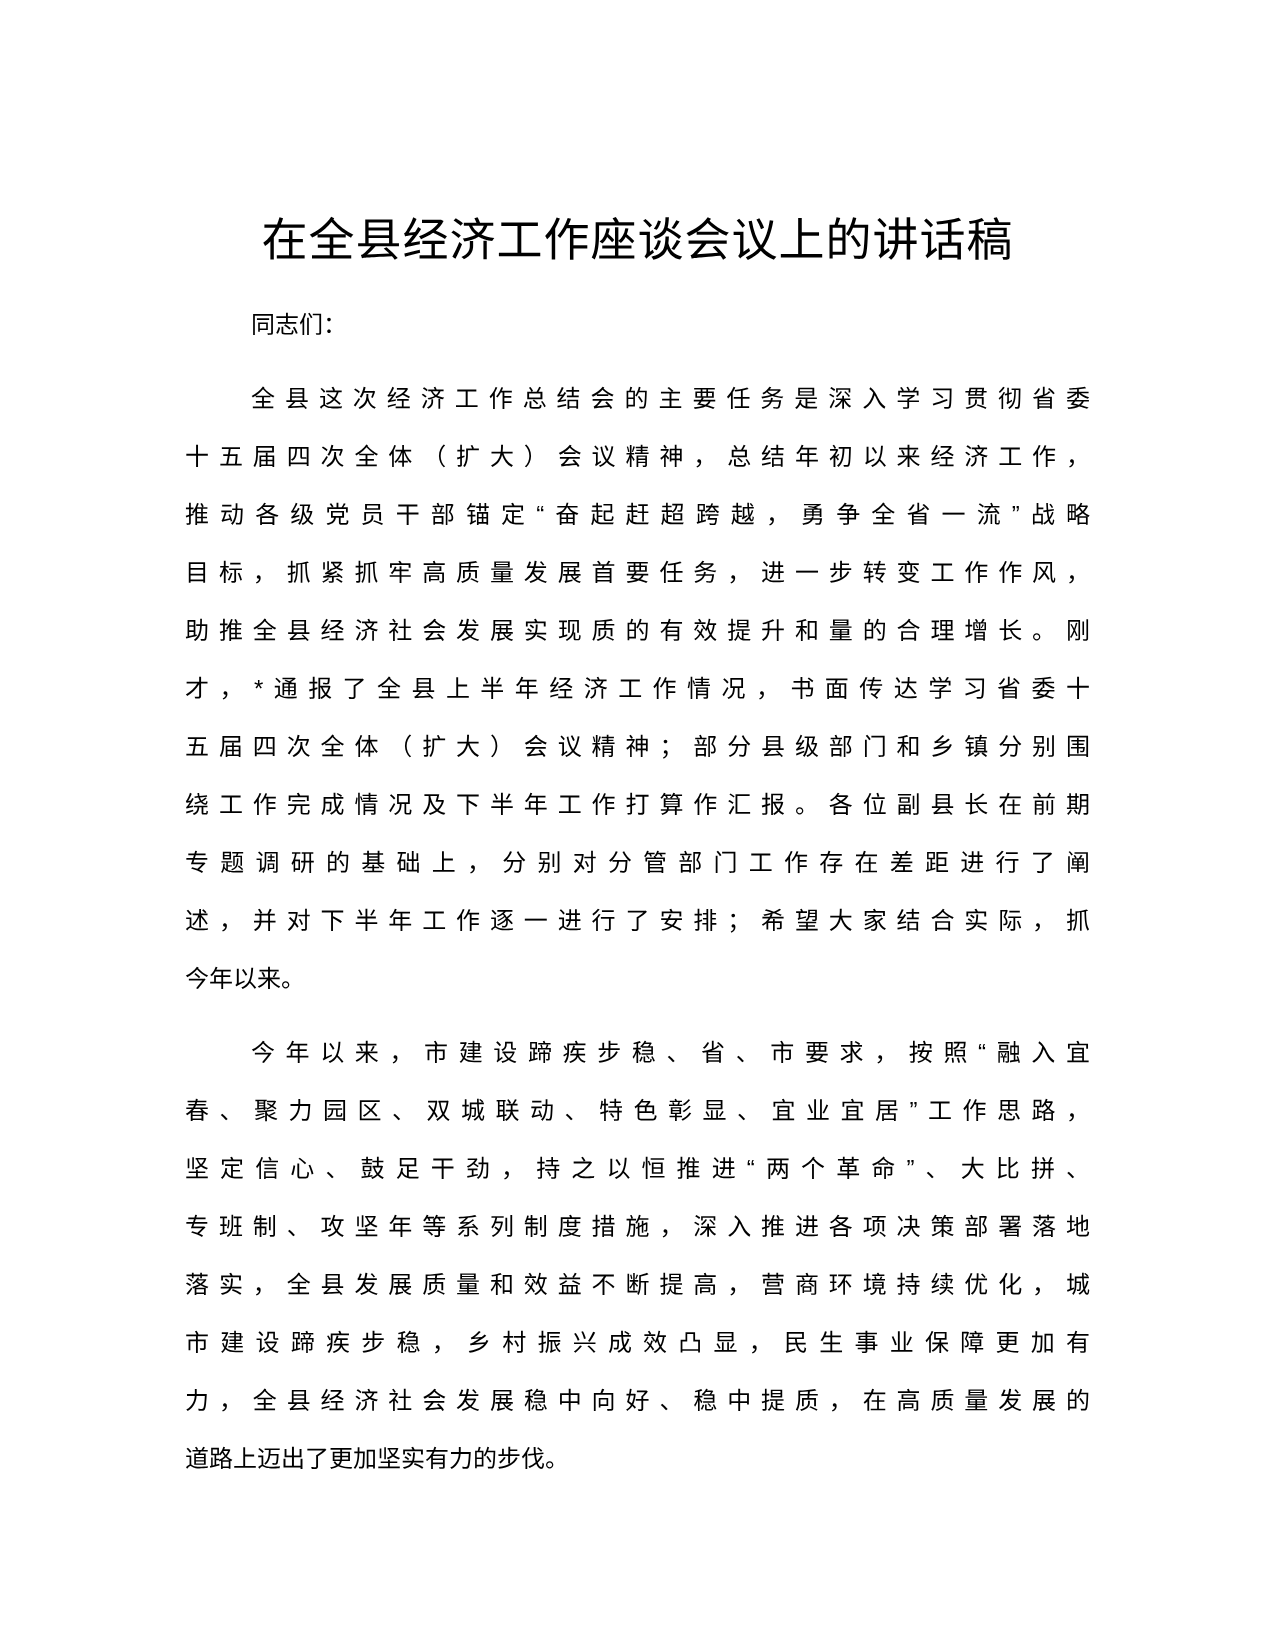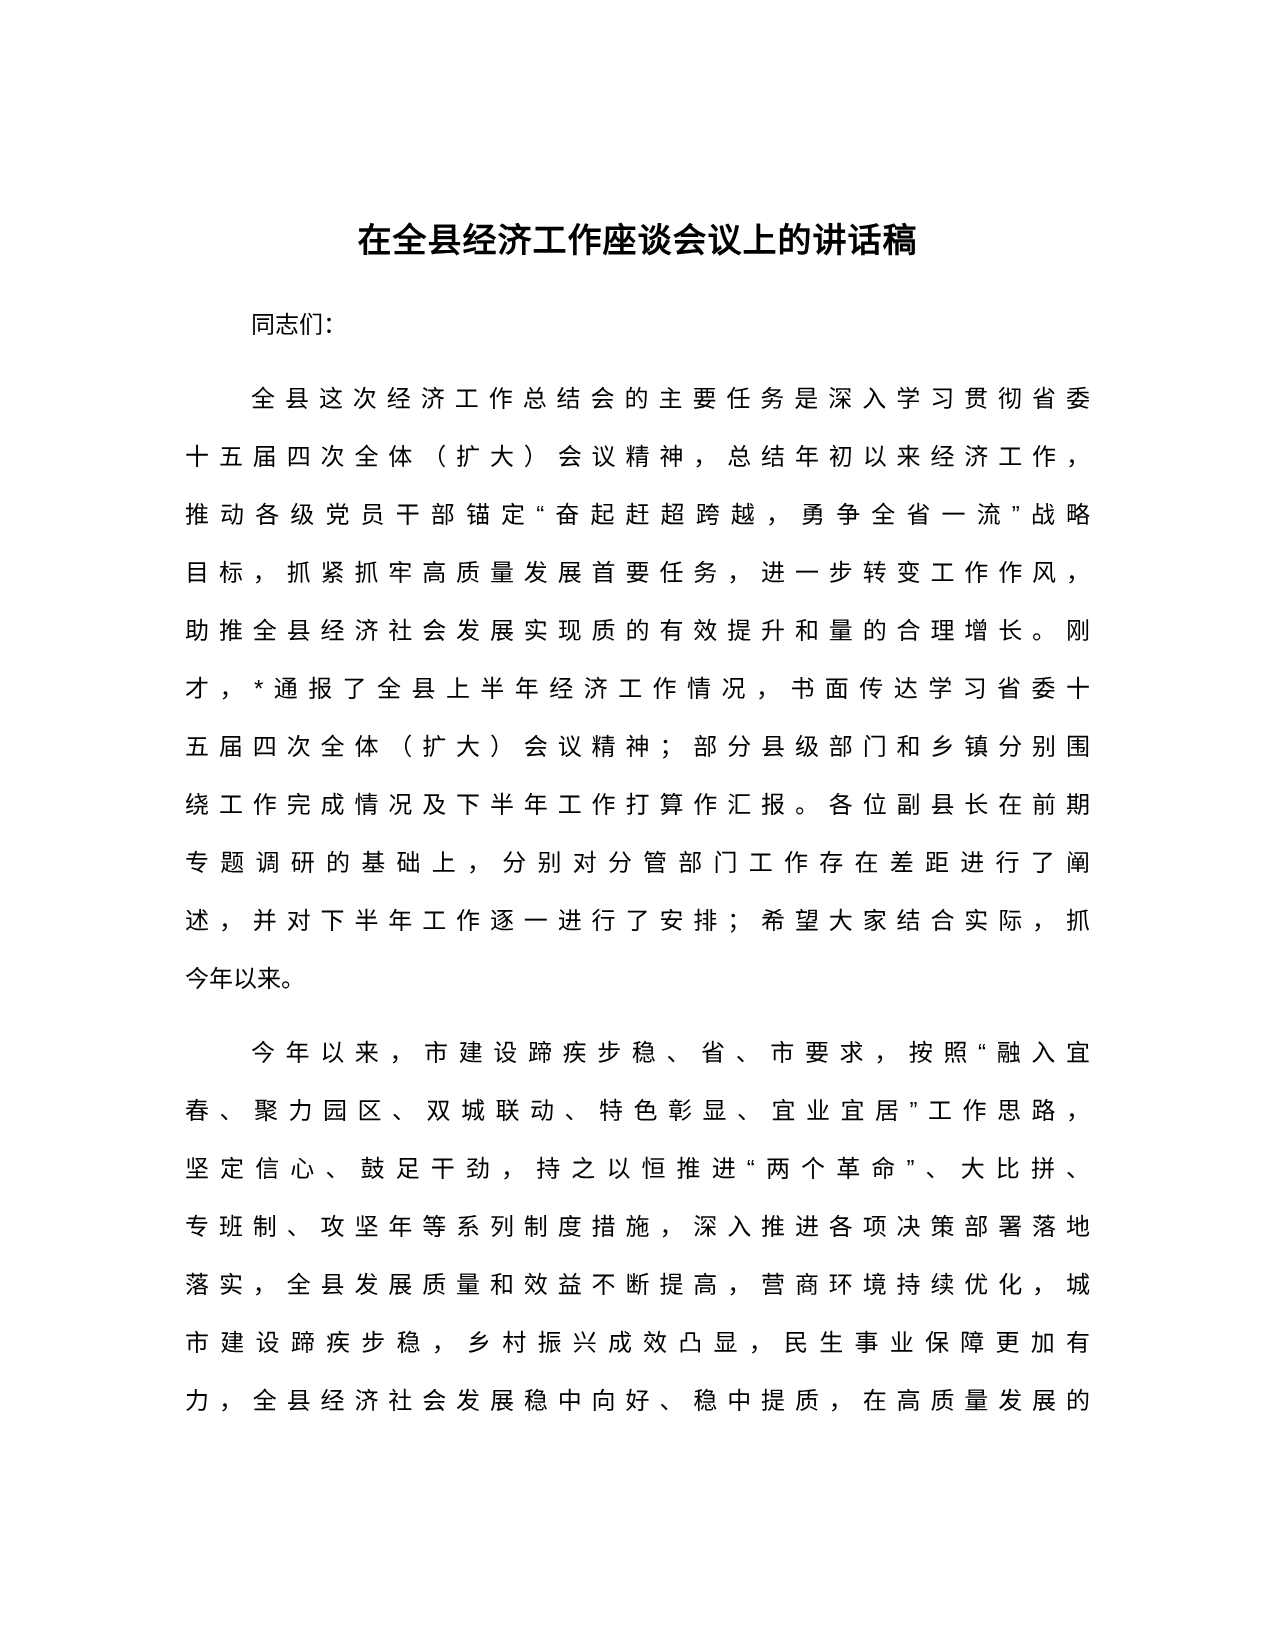--- a/index.html
+++ b/index.html
@@ -16,23 +16,23 @@
     width: 1275px;
     height: 1650px;
     background: #ffffff;
     overflow: hidden;
   }
   .content {
     padding: 208px 185px 0 185px;
   }
   .title {
     margin: 0 0 24px 0;
-    font-size: 34px;
+    font-size: 46px;
     line-height: 64px;
-    font-weight: 700;
+    font-weight: 400;
     text-align: center;
     letter-spacing: 1px;
   }
   .para {
     margin: 0 0 16px 0;
   }
   .line {
     font-size: 24px;
     line-height: 58px;
     text-align: justify;
@@ -72,16 +72,17 @@
     </div>
 
     <div class="para">
       <div class="line indent">今年以来，市建设蹄疾步稳、省、市要求，按照“融入宜</div>
       <div class="line">春、聚力园区、双城联动、特色彰显、宜业宜居”工作思路，</div>
       <div class="line">坚定信心、鼓足干劲，持之以恒推进“两个革命”、大比拼、</div>
       <div class="line">专班制、攻坚年等系列制度措施，深入推进各项决策部署落地</div>
       <div class="line">落实，全县发展质量和效益不断提高，营商环境持续优化，城</div>
       <div class="line">市建设蹄疾步稳，乡村振兴成效凸显，民生事业保障更加有</div>
       <div class="line">力，全县经济社会发展稳中向好、稳中提质，在高质量发展的</div>
+      <div class="line last">道路上迈出了更加坚实有力的步伐。</div>
     </div>
 
   </div>
 </div>
 
 </body></html>

